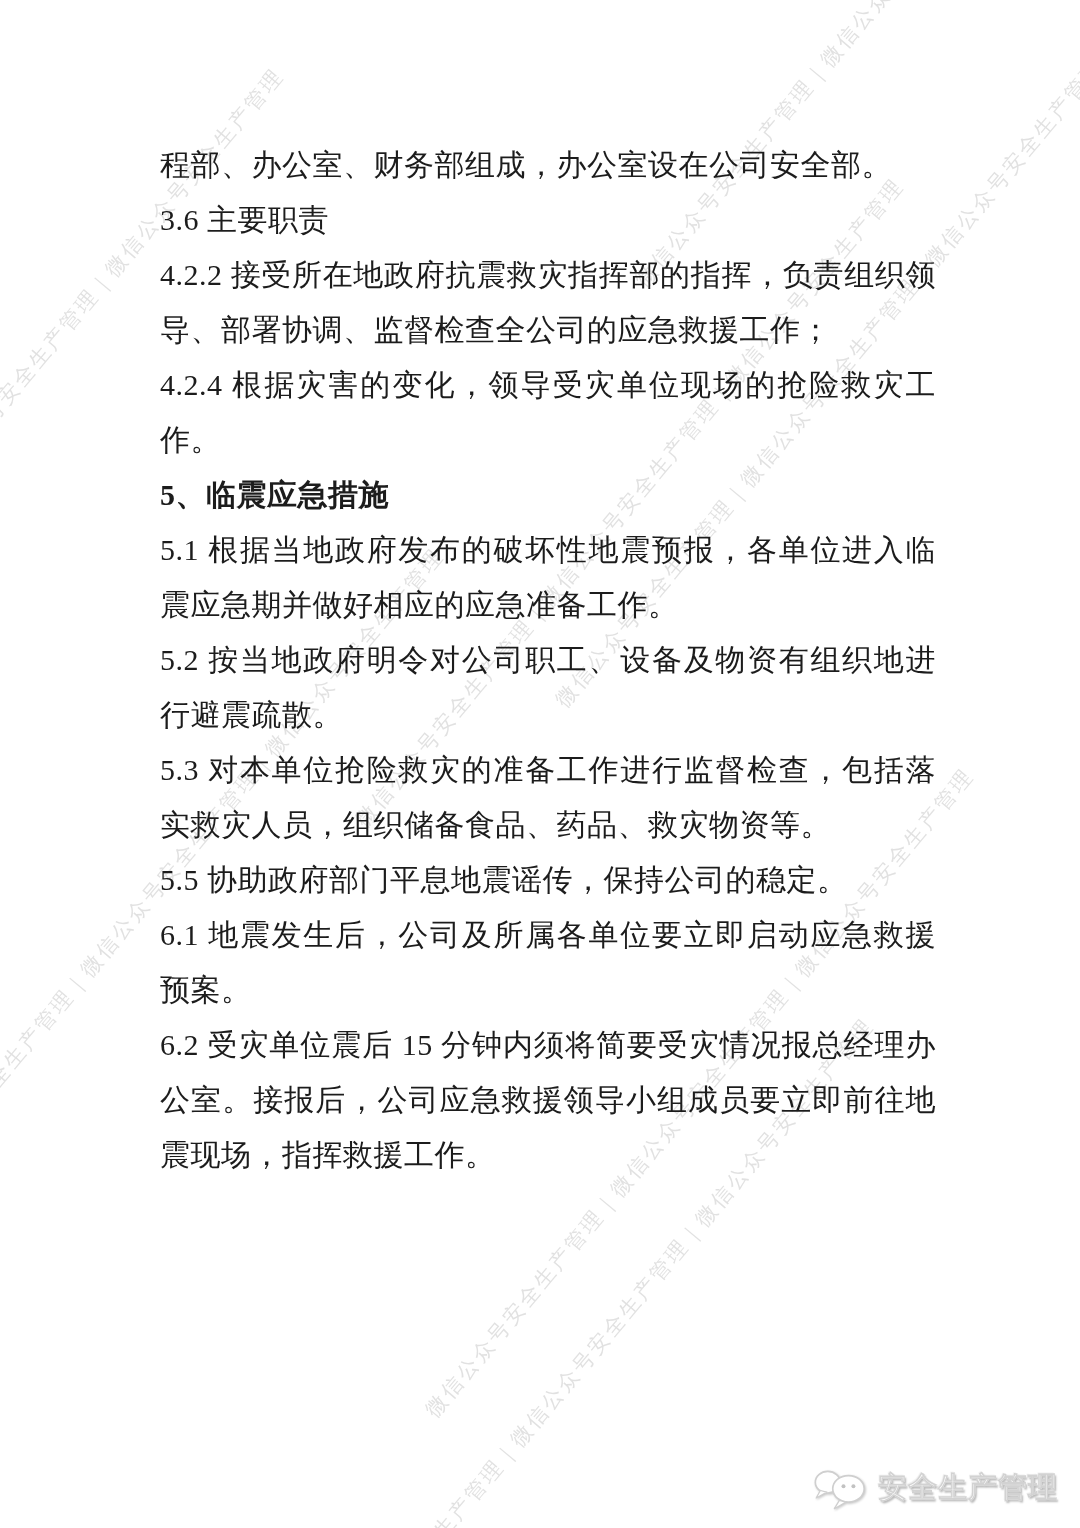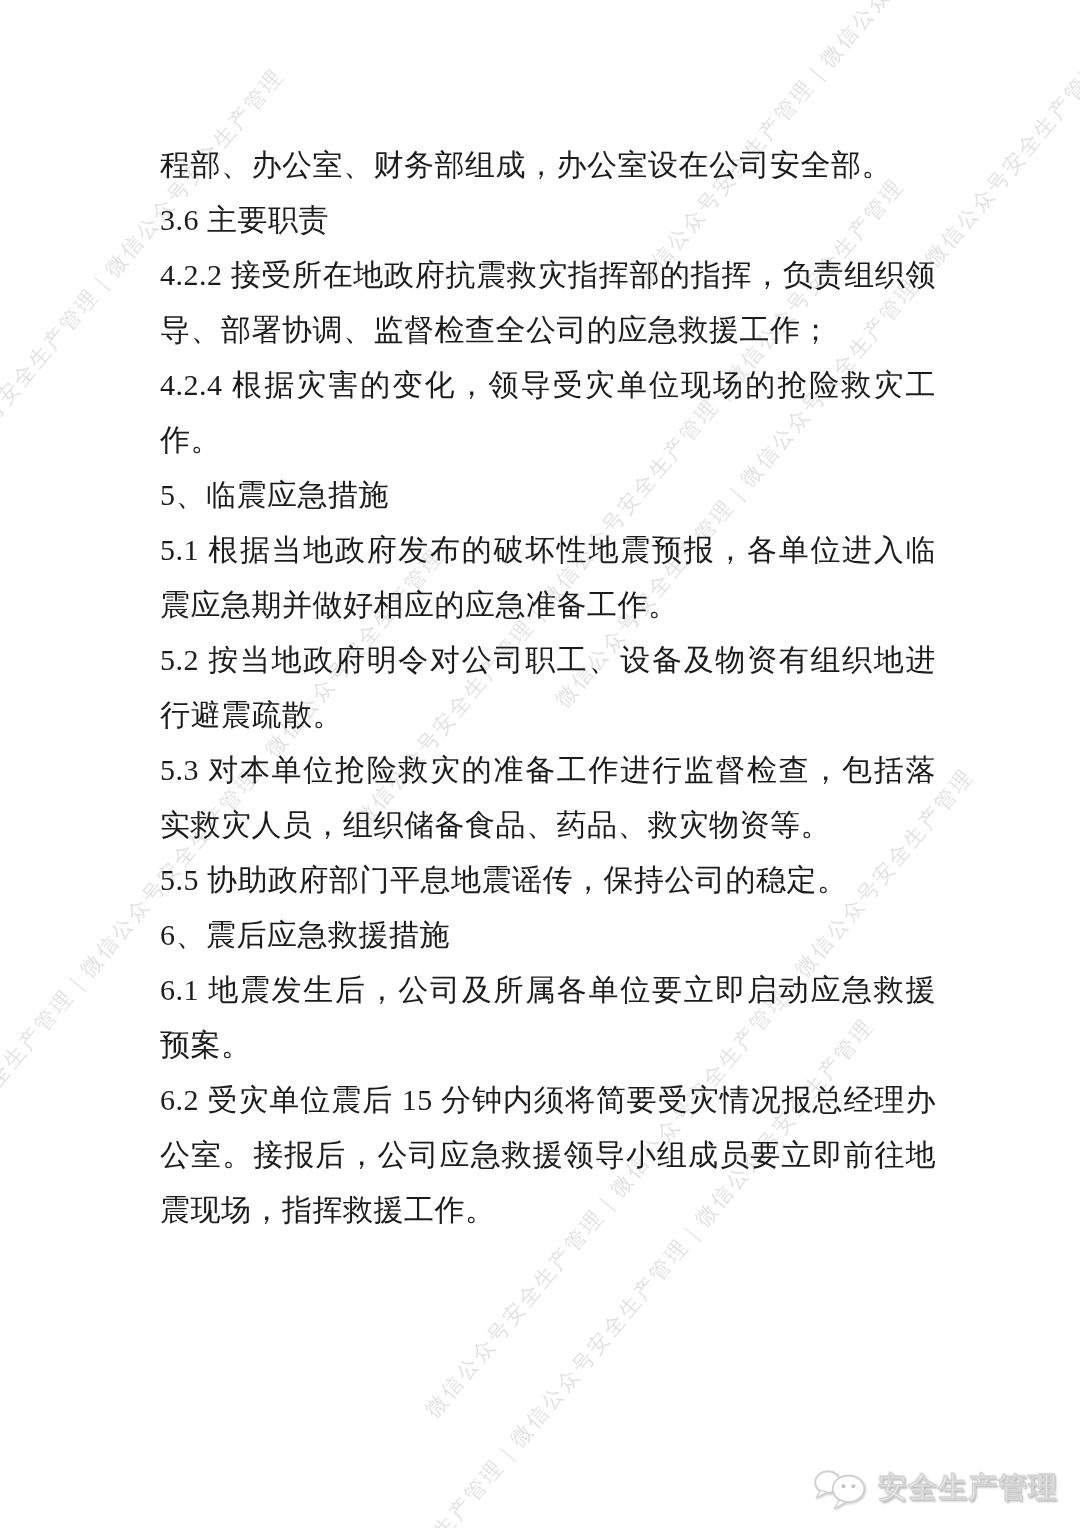--- a/index.html
+++ b/index.html
@@ -34,21 +34,21 @@
     z-index: 2;
   }
   .content p {
     margin: 0;
     font-size: 30px;
     line-height: 55px;
     text-align: justify;
     text-justify: inter-ideograph;
     letter-spacing: 0.5px;
   }
-  .content p.heading { font-weight: normal; }
+  .content p.heading { font-weight: bold; }
 
   
   .page-footer {
     position: absolute;
     left: 0; right: 0;
     top: 1422px;
     text-align: center;
     font-size: 21px;
     letter-spacing: 2px;
     color: #2a2a2a;
@@ -93,21 +93,20 @@
   <div class="content">
     <p class="body">程部、办公室、财务部组成，办公室设在公司安全部。</p>
     <p class="body">3.6 主要职责</p>
     <p class="body">4.2.2 接受所在地政府抗震救灾指挥部的指挥，负责组织领导、部署协调、监督检查全公司的应急救援工作；</p>
     <p class="body">4.2.4 根据灾害的变化，领导受灾单位现场的抢险救灾工作。</p>
     <p class="heading">5、临震应急措施</p>
     <p class="body">5.1 根据当地政府发布的破坏性地震预报，各单位进入临震应急期并做好相应的应急准备工作。</p>
     <p class="body">5.2 按当地政府明令对公司职工、设备及物资有组织地进行避震疏散。</p>
     <p class="body">5.3 对本单位抢险救灾的准备工作进行监督检查，包括落实救灾人员，组织储备食品、药品、救灾物资等。</p>
     <p class="body">5.5 协助政府部门平息地震谣传，保持公司的稳定。</p>
-    <p class="heading">6、震后应急救援措施</p>
     <p class="body">6.1 地震发生后，公司及所属各单位要立即启动应急救援预案。</p>
     <p class="body">6.2 受灾单位震后 15 分钟内须将简要受灾情况报总经理办公室。接报后，公司应急救援领导小组成员要立即前往地震现场，指挥救援工作。</p>
   </div>
 
 
   <div class="brand">
     <span>
       <svg width="58" height="48" viewBox="0 0 70 58">
         <ellipse cx="19" cy="22" rx="15" ry="13" fill="#ffffff" stroke="#cfcfcf" stroke-width="2"></ellipse>
         <path d="M10 32 L5 41 L18 34 Z" fill="#ffffff" stroke="#cfcfcf" stroke-width="1.5" stroke-linejoin="round"></path>

